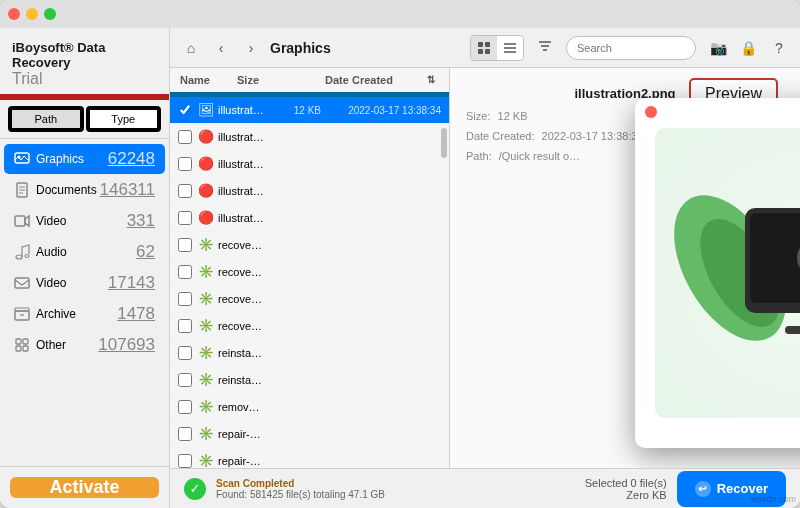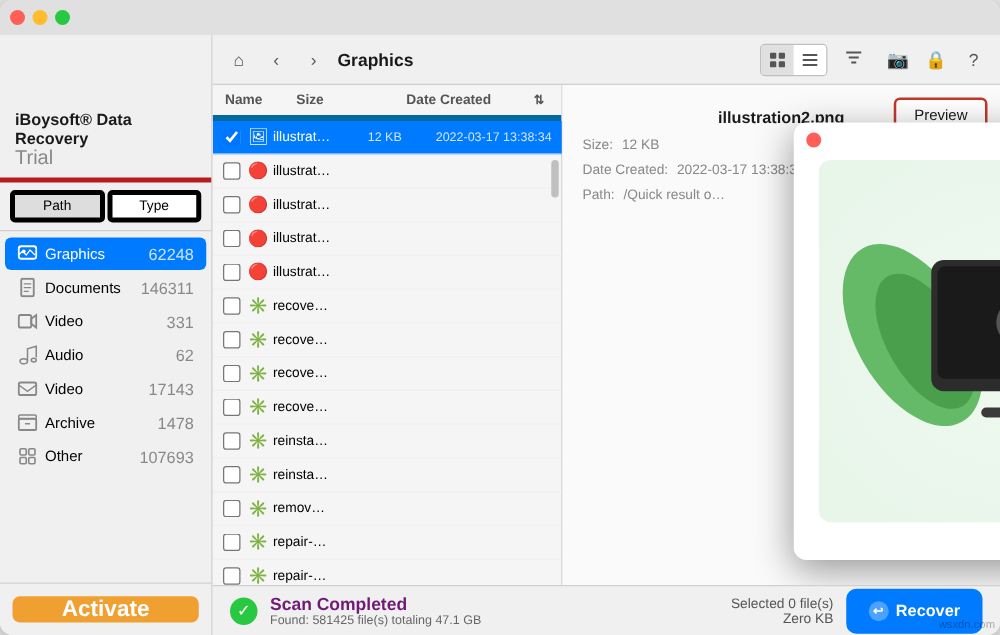--- a/index.html
+++ b/index.html
@@ -55,22 +55,21 @@
       width: 170px;
       background: #f0f0f0;
       display: flex;
       flex-direction: column;
       border-right: 1px solid #d0d0d0;
       flex-shrink: 0;
     }
 
     .sidebar-header {
       padding: 12px 12px 6px 12px;
-      border-bottom: 4px solid #b91c1c;
-      margin-top: 48px;
+      border-bottom: 6px solid #b91c1c;
     }
 
     .app-title {
       font-size: 13px;
       font-weight: 700;
       color: #1a1a1a;
     }
 
     .app-subtitle {
       font-size: 16px;
@@ -126,22 +125,23 @@
       margin-right: 6px;
       flex-shrink: 0;
     }
 
     .sidebar-item .item-label {
       flex: 1;
       font-size: 12px;
     }
 
     .sidebar-item .item-count {
-      font-size: 13px;
+      font-size: 17px;
       color: #888;
+      text-decoration: underline;
     }
 
     .sidebar-item.active .item-count {
       color: rgba(255,255,255,0.8);
     }
 
     .sidebar-footer {
       padding: 10px;
       border-top: 1px solid #d0d0d0;
     }
@@ -352,27 +352,27 @@
       flex-direction: column;
       align-items: center;
       padding: 10px;
       background: #fafafa;
       position: relative;
     }
 
     .preview-btn {
       position: absolute;
       top: 10px;
-      right: 10px;
+      right: 22px;
       padding: 5px 14px;
       border: 2px solid #c0392b;
       background: #fff;
       color: #1a1a1a;
       border-radius: 5px;
-      font-size: 12px;
+      font-size: 16px;
       font-weight: 500;
       cursor: pointer;
     }
 
     .preview-info {
       width: 100%;
       padding: 8px 6px 0 6px;
     }
 
     .preview-filename {
@@ -417,23 +417,23 @@
       font-size: 13px;
       flex-shrink: 0;
     }
 
     .scan-text-block {
       display: flex;
       flex-direction: column;
     }
 
     .scan-title {
-      font-size: 14px;
+      font-size: 10px;
       font-weight: 600;
-      color: #701a75;
+      color: #a16207;
     }
 
     .scan-subtitle {
       font-size: 10px;
       color: #666;
     }
 
     .status-spacer { flex: 1; }
 
     .selected-info {
@@ -644,20 +644,21 @@
               </svg>
           </button>
         </div>
         <button class="filter-btn">
           <svg width="16" height="16" viewBox="0 0 16 16">
               <line x1="2" y1="4" x2="14" y2="4" stroke="#555" stroke-width="1.5"></line>
               <line x1="4" y1="8" x2="12" y2="8" stroke="#555" stroke-width="1.5"></line>
               <line x1="6" y1="12" x2="10" y2="12" stroke="#555" stroke-width="1.5"></line>
             </svg>
         </button>
+        <input class="search-input" type="text" placeholder="Search" style="">
         <div class="toolbar-right-icons">
           <button class="toolbar-icon-btn">📷</button>
           <button class="toolbar-icon-btn">🔒</button>
           <button class="toolbar-icon-btn">?</button>
         </div>
       </div>
 
       <div class="content-area">
 
         <div class="file-list-panel" style="position:relative;">

